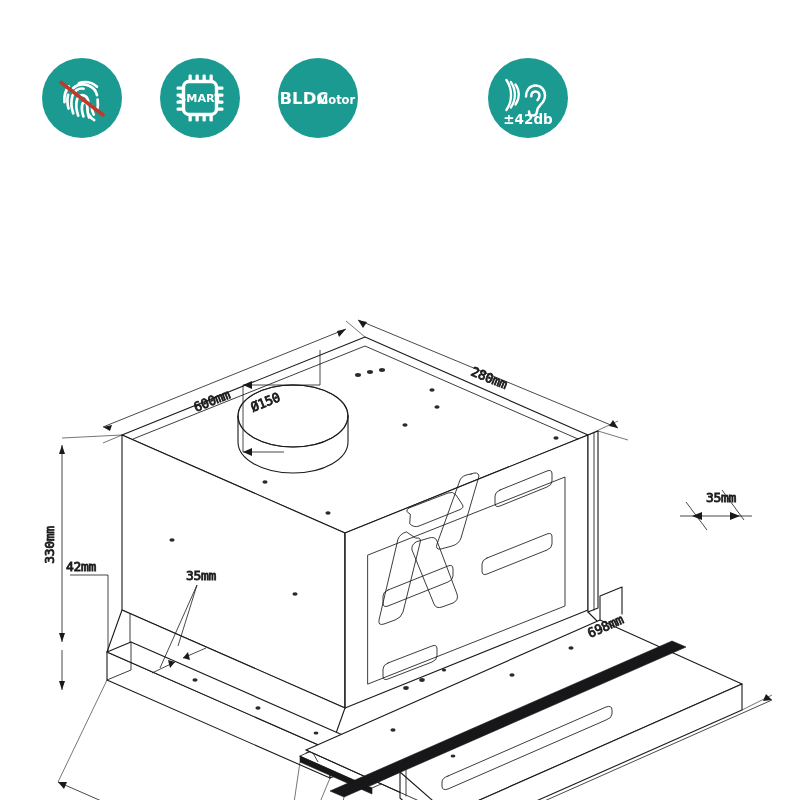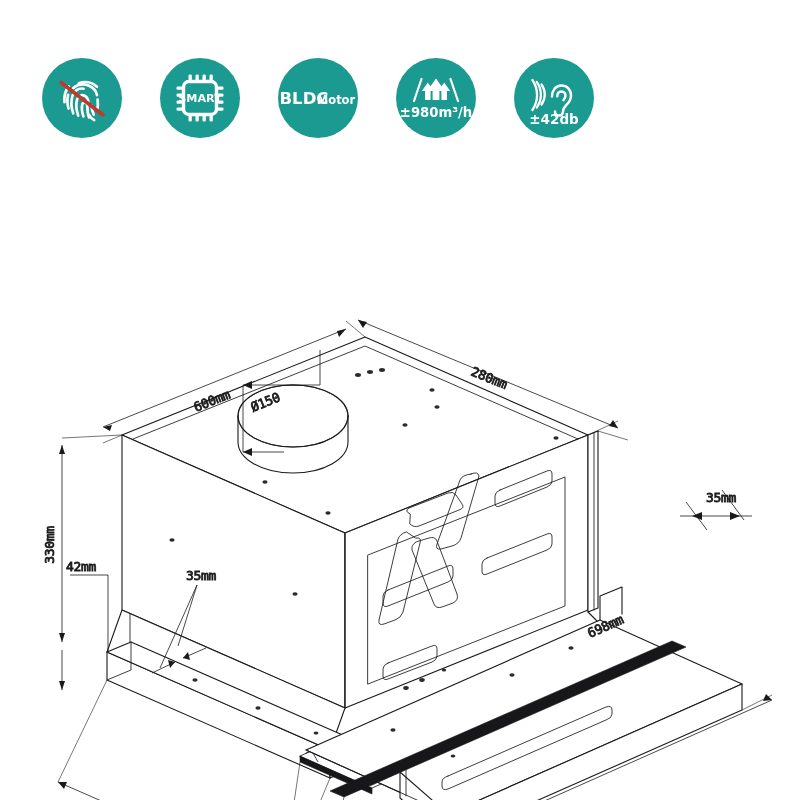--- a/index.html
+++ b/index.html
@@ -18,21 +18,21 @@
     position:absolute;left:0;top:58px;width:800px;height:122px;
   }
   .badge{
     position:absolute;top:0;width:118px;height:118px;
   }
   .badge svg{position:absolute;left:19px;top:0;width:80px;height:80px;display:block;}
   .badge-b1{left:23px;}
   .badge-b2{left:141px;}
   .badge-b3{left:259px;}
   .badge-b4{left:377px;}
-  .badge-b5{left:495px;}
+  .badge-b5{left:469px;}
   .badge-b6{left:613px;}
 
   
   #drawing{position:absolute;left:0;top:190px;width:800px;height:610px;}
   #drawing svg{display:block;width:800px;height:610px;}
 
   .ln{fill:none;stroke:#1a1a1a;stroke-width:1.1;stroke-linejoin:round;stroke-linecap:round;}
   .ln-thin{fill:none;stroke:#1a1a1a;stroke-width:0.85;stroke-linejoin:round;stroke-linecap:round;}
   .dim{fill:none;stroke:#1a1a1a;stroke-width:0.8;}
   .fillw{fill:#ffffff;}
@@ -96,35 +96,20 @@
     </div>
 
     <div class="badge badge-b3">
       <svg viewBox="0 0 80 80">
         <circle cx="40" cy="40" r="40" fill="#1a9a91"></circle>
         <text x="26" y="46" text-anchor="middle" font-family="'DejaVu Sans','Liberation Sans',sans-serif" font-size="16.5" font-weight="bold" fill="#ffffff">BLDC</text>
         <text x="58" y="46" text-anchor="middle" font-family="'DejaVu Sans','Liberation Sans',sans-serif" font-size="11.5" font-weight="bold" fill="#ffffff">Motor</text>
       </svg>
     </div>
 
-    <div class="badge badge-b4">
-      <svg viewBox="0 0 80 80">
-        <circle cx="40" cy="40" r="40" fill="#1a9a91"></circle>
-        <g stroke="#ffffff" stroke-width="2.2" stroke-linecap="round">
-          <line x1="18" y1="43" x2="25.5" y2="21"></line>
-          <line x1="62" y1="43" x2="54.5" y2="21"></line>
-        </g>
-        <g fill="#ffffff">
-          <path d="M29 42 L29 33 L25.8 33 L31.8 24.5 L37.8 33 L34.6 33 L34.6 42 Z"></path>
-          <path d="M36.6 42 L36.6 31 L32.6 31 L40 20.5 L47.4 31 L43.4 31 L43.4 42 Z"></path>
-          <path d="M45.4 42 L45.4 33 L42.2 33 L48.2 24.5 L54.2 33 L51 33 L51 42 Z"></path>
-        </g>
-        <text x="40" y="58.5" text-anchor="middle" font-family="'DejaVu Sans','Liberation Sans',sans-serif" font-size="13.2" font-weight="bold" fill="#ffffff">±980m³/h</text>
-      </svg>
-    </div>
 
     <div class="badge badge-b5">
       <svg viewBox="0 0 80 80">
         <circle cx="40" cy="40" r="40" fill="#1a9a91"></circle>
         <g fill="none" stroke="#ffffff" stroke-width="2.3" stroke-linecap="round">
           <path d="M27.5 26.5a17 17 0 0 1 0 20"></path>
           <path d="M22.8 24a22 22 0 0 1 0 25.5"></path>
           <path d="M18.4 22a26.5 26.5 0 0 1 0 30"></path>
         </g>
         <g fill="none" stroke="#ffffff" stroke-width="2.5" stroke-linecap="round" stroke-linejoin="round">

